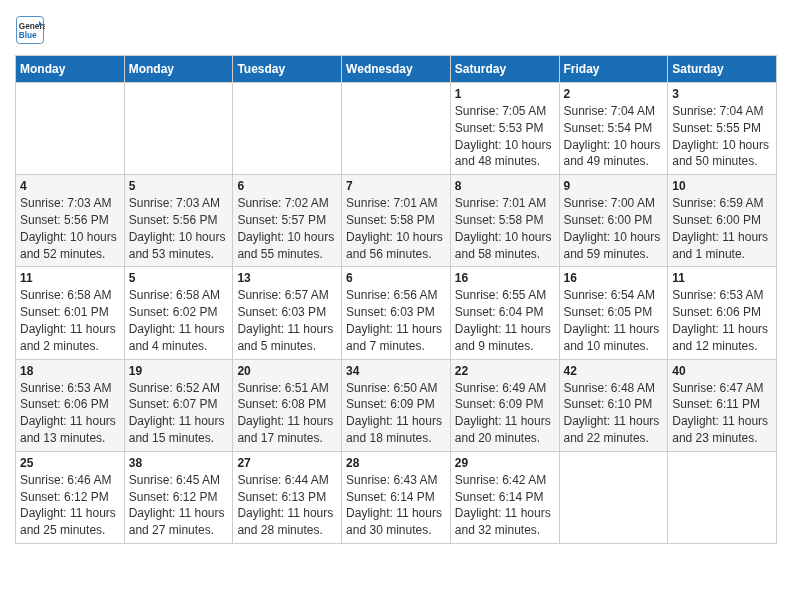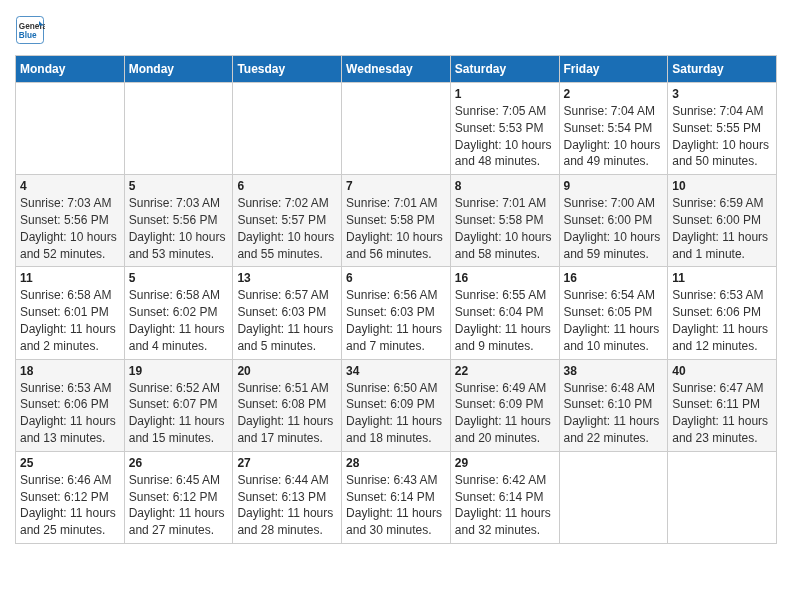--- a/index.html
+++ b/index.html
@@ -209,35 +209,35 @@
         </td>
         <td>
           <div class="day-number">34</div>
           <div class="day-info">Sunrise: 6:50 AM<br>Sunset: 6:09 PM<br>Daylight: 11 hours and 18 minutes.</div>
         </td>
         <td>
           <div class="day-number">22</div>
           <div class="day-info">Sunrise: 6:49 AM<br>Sunset: 6:09 PM<br>Daylight: 11 hours and 20 minutes.</div>
         </td>
         <td>
-          <div class="day-number">38</div>
+          <div class="day-number">42</div>
           <div class="day-info">Sunrise: 6:48 AM<br>Sunset: 6:10 PM<br>Daylight: 11 hours and 22 minutes.</div>
         </td>
         <td>
           <div class="day-number">40</div>
           <div class="day-info">Sunrise: 6:47 AM<br>Sunset: 6:11 PM<br>Daylight: 11 hours and 23 minutes.</div>
         </td>
       </tr>
       <tr>
         <td>
           <div class="day-number">25</div>
           <div class="day-info">Sunrise: 6:46 AM<br>Sunset: 6:12 PM<br>Daylight: 11 hours and 25 minutes.</div>
         </td>
         <td>
-          <div class="day-number">26</div>
+          <div class="day-number">38</div>
           <div class="day-info">Sunrise: 6:45 AM<br>Sunset: 6:12 PM<br>Daylight: 11 hours and 27 minutes.</div>
         </td>
         <td>
           <div class="day-number">27</div>
           <div class="day-info">Sunrise: 6:44 AM<br>Sunset: 6:13 PM<br>Daylight: 11 hours and 28 minutes.</div>
         </td>
         <td>
           <div class="day-number">28</div>
           <div class="day-info">Sunrise: 6:43 AM<br>Sunset: 6:14 PM<br>Daylight: 11 hours and 30 minutes.</div>
         </td>

